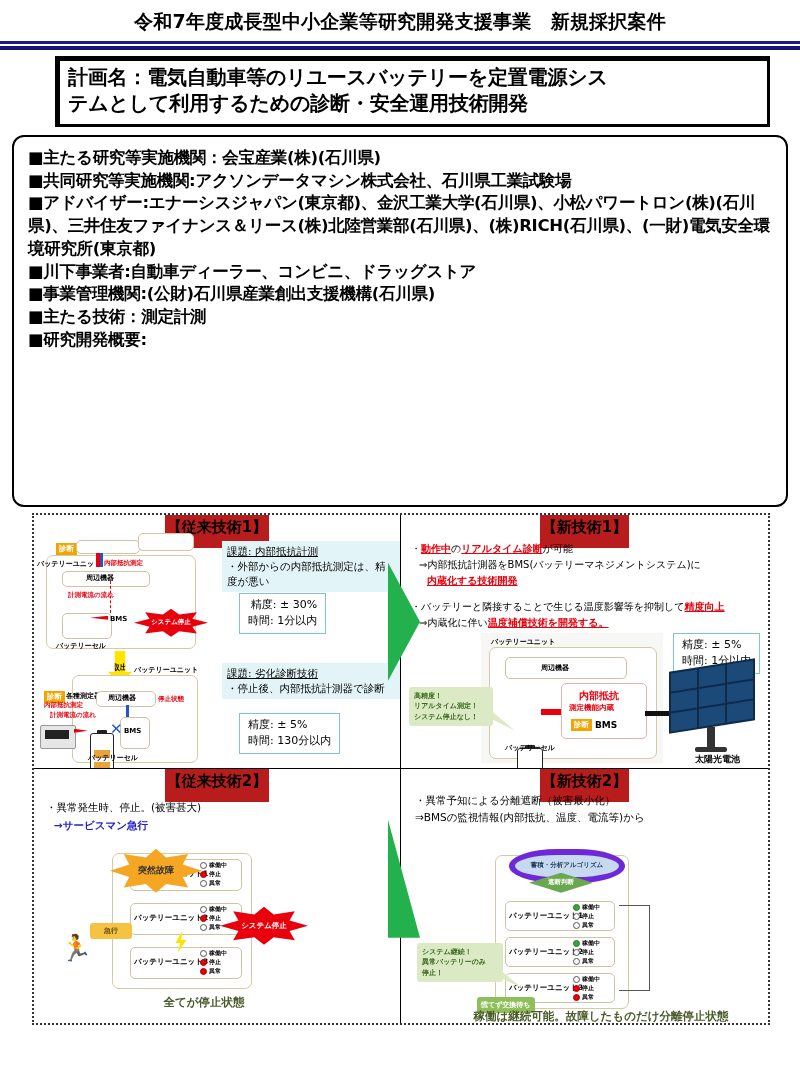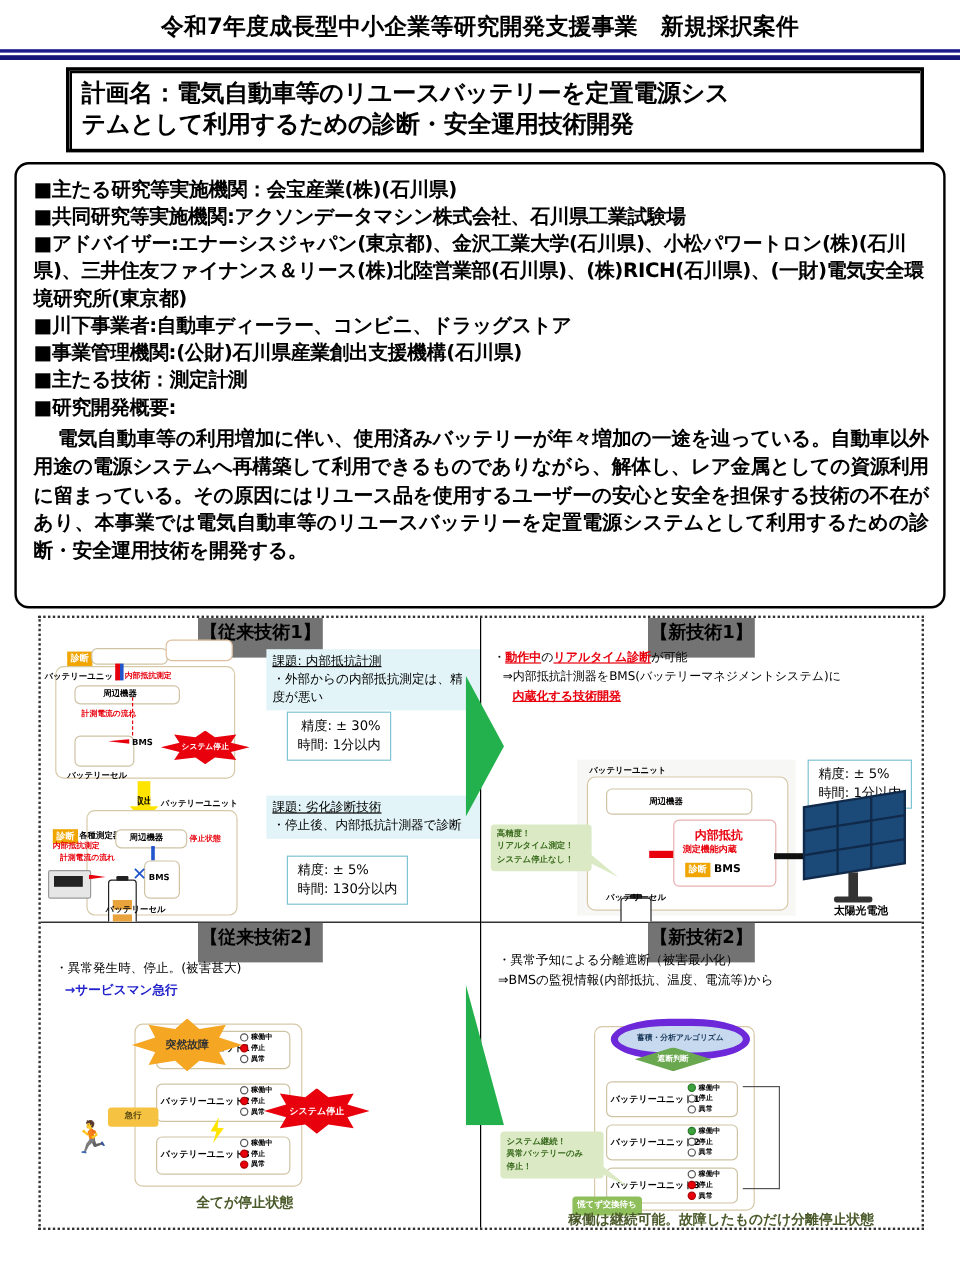--- a/index.html
+++ b/index.html
@@ -54,21 +54,21 @@
     margin:6px 30px 0 32px;border:2px dotted #333;position:relative;
     height:512px;box-sizing:border-box;background:#fff;
   }
   .fig-grid{display:grid;grid-template-columns:1fr 1fr;grid-template-rows:1fr 1fr;height:100%;}
   .quad{position:relative;box-sizing:border-box;overflow:hidden;}
   .q-tl{border-right:1.5px solid #000;border-bottom:1.5px solid #000;}
   .q-tr{border-bottom:1.5px solid #000;}
   .q-bl{border-right:1.5px solid #000;}
   .q-title{text-align:center;margin-top:3px;}
   .q-title span{
-    background:#737373;font-size:15px;font-weight:bold;padding:12px 2px;
+    background:#b91c1c;font-size:15px;font-weight:bold;padding:12px 2px;
     font-family:"DejaVu Sans","Liberation Sans",sans-serif;
   }
 
   
   .garrow{position:absolute;z-index:6;}
   .garrow-top{left:354px;top:48px;width:32px;height:118px;
     background:#22b14c;clip-path:polygon(0 0,100% 50%,0 100%);}
   .garrow-bot{left:354px;top:305px;width:32px;height:118px;
     background:#22b14c;clip-path:polygon(0 0,100% 100%,0 100%);}
 
@@ -168,21 +168,20 @@
   </div>
 
   <div class="body-card">
     <div class="b-line">■主たる研究等実施機関：会宝産業(株)(石川県)</div>
     <div class="b-line">■共同研究等実施機関:アクソンデータマシン株式会社、石川県工業試験場</div>
     <div class="b-line">■アドバイザー:エナーシスジャパン(東京都)、金沢工業大学(石川県)、小松パワートロン(株)(石川県)、三井住友ファイナンス＆リース(株)北陸営業部(石川県)、(株)RICH(石川県)、(一財)電気安全環境研究所(東京都)</div>
     <div class="b-line">■川下事業者:自動車ディーラー、コンビニ、ドラッグストア</div>
     <div class="b-line">■事業管理機関:(公財)石川県産業創出支援機構(石川県)</div>
     <div class="b-line">■主たる技術：測定計測</div>
     <div class="b-line">■研究開発概要:</div>
-    <div class="b-para"><span class="indent"></span><span>電気自動車等の利用増加に伴い、使用済みバッテリーが年々増加の一途を辿っている。自動車以外用途の電源システムへ再構築して利用できるものでありながら、解体し、レア金属としての資源利用に留まっている。その原因にはリユース品を使用するユーザーの安心と安全を担保する技術の不在があり、本事業では電気自動車等のリユースバッテリーを定置電源システムとして利用するための診断・安全運用技術を開発する。</span></div>
   </div>
 
   <div class="fig-frame">
 
     <div class="garrow garrow-top"></div>
     <div class="garrow garrow-bot"></div>
 
     <div class="fig-grid">
 
       <div class="quad q-tl">
@@ -256,20 +255,24 @@
 
       <div class="quad q-tr">
         <div class="q-title"><span>【新技術1】</span></div>
 
         <div class="abs txt" style="left:10px;top:26px;width:350px;font-size:10px;line-height:1.6;">
           <span>・</span><span class="rtxt">動作中</span><span>の</span><span class="rtxt">リアルタイム診断</span><span>が可能</span><br>
           <span style="margin-left:8px;">⇒内部抵抗計測器をBMS(バッテリーマネジメントシステム)に</span><br>
           <span class="rtxt" style="margin-left:16px;">内蔵化する技術開発</span>
         </div>
 
+        <div class="abs txt" style="left:10px;top:84px;width:352px;font-size:10px;line-height:1.6;">
+          <span>・バッテリーと隣接することで生じる温度影響等を抑制して</span><span class="rtxt">精度向上</span><br>
+          <span style="margin-left:8px;">⇒内蔵化に伴い</span><span class="rtxt">温度補償技術を開発する。</span>
+        </div>
 
         <div class="abs spec txt" style="left:272px;top:118px;">
           <div>精度: ± 5%</div>
           <div>時間: 1分以内</div>
         </div>
 
         <div class="abs" style="left:80px;top:118px;width:182px;height:130px;background:#f7f7f5;"></div>
         <div class="abs tiny txt" style="left:90px;top:122px;">バッテリーユニット</div>
         <div class="abs unit-box" style="left:88px;top:132px;width:166px;height:110px;"></div>
         <div class="abs unit-box2" style="left:104px;top:142px;width:120px;height:20px;"></div>

